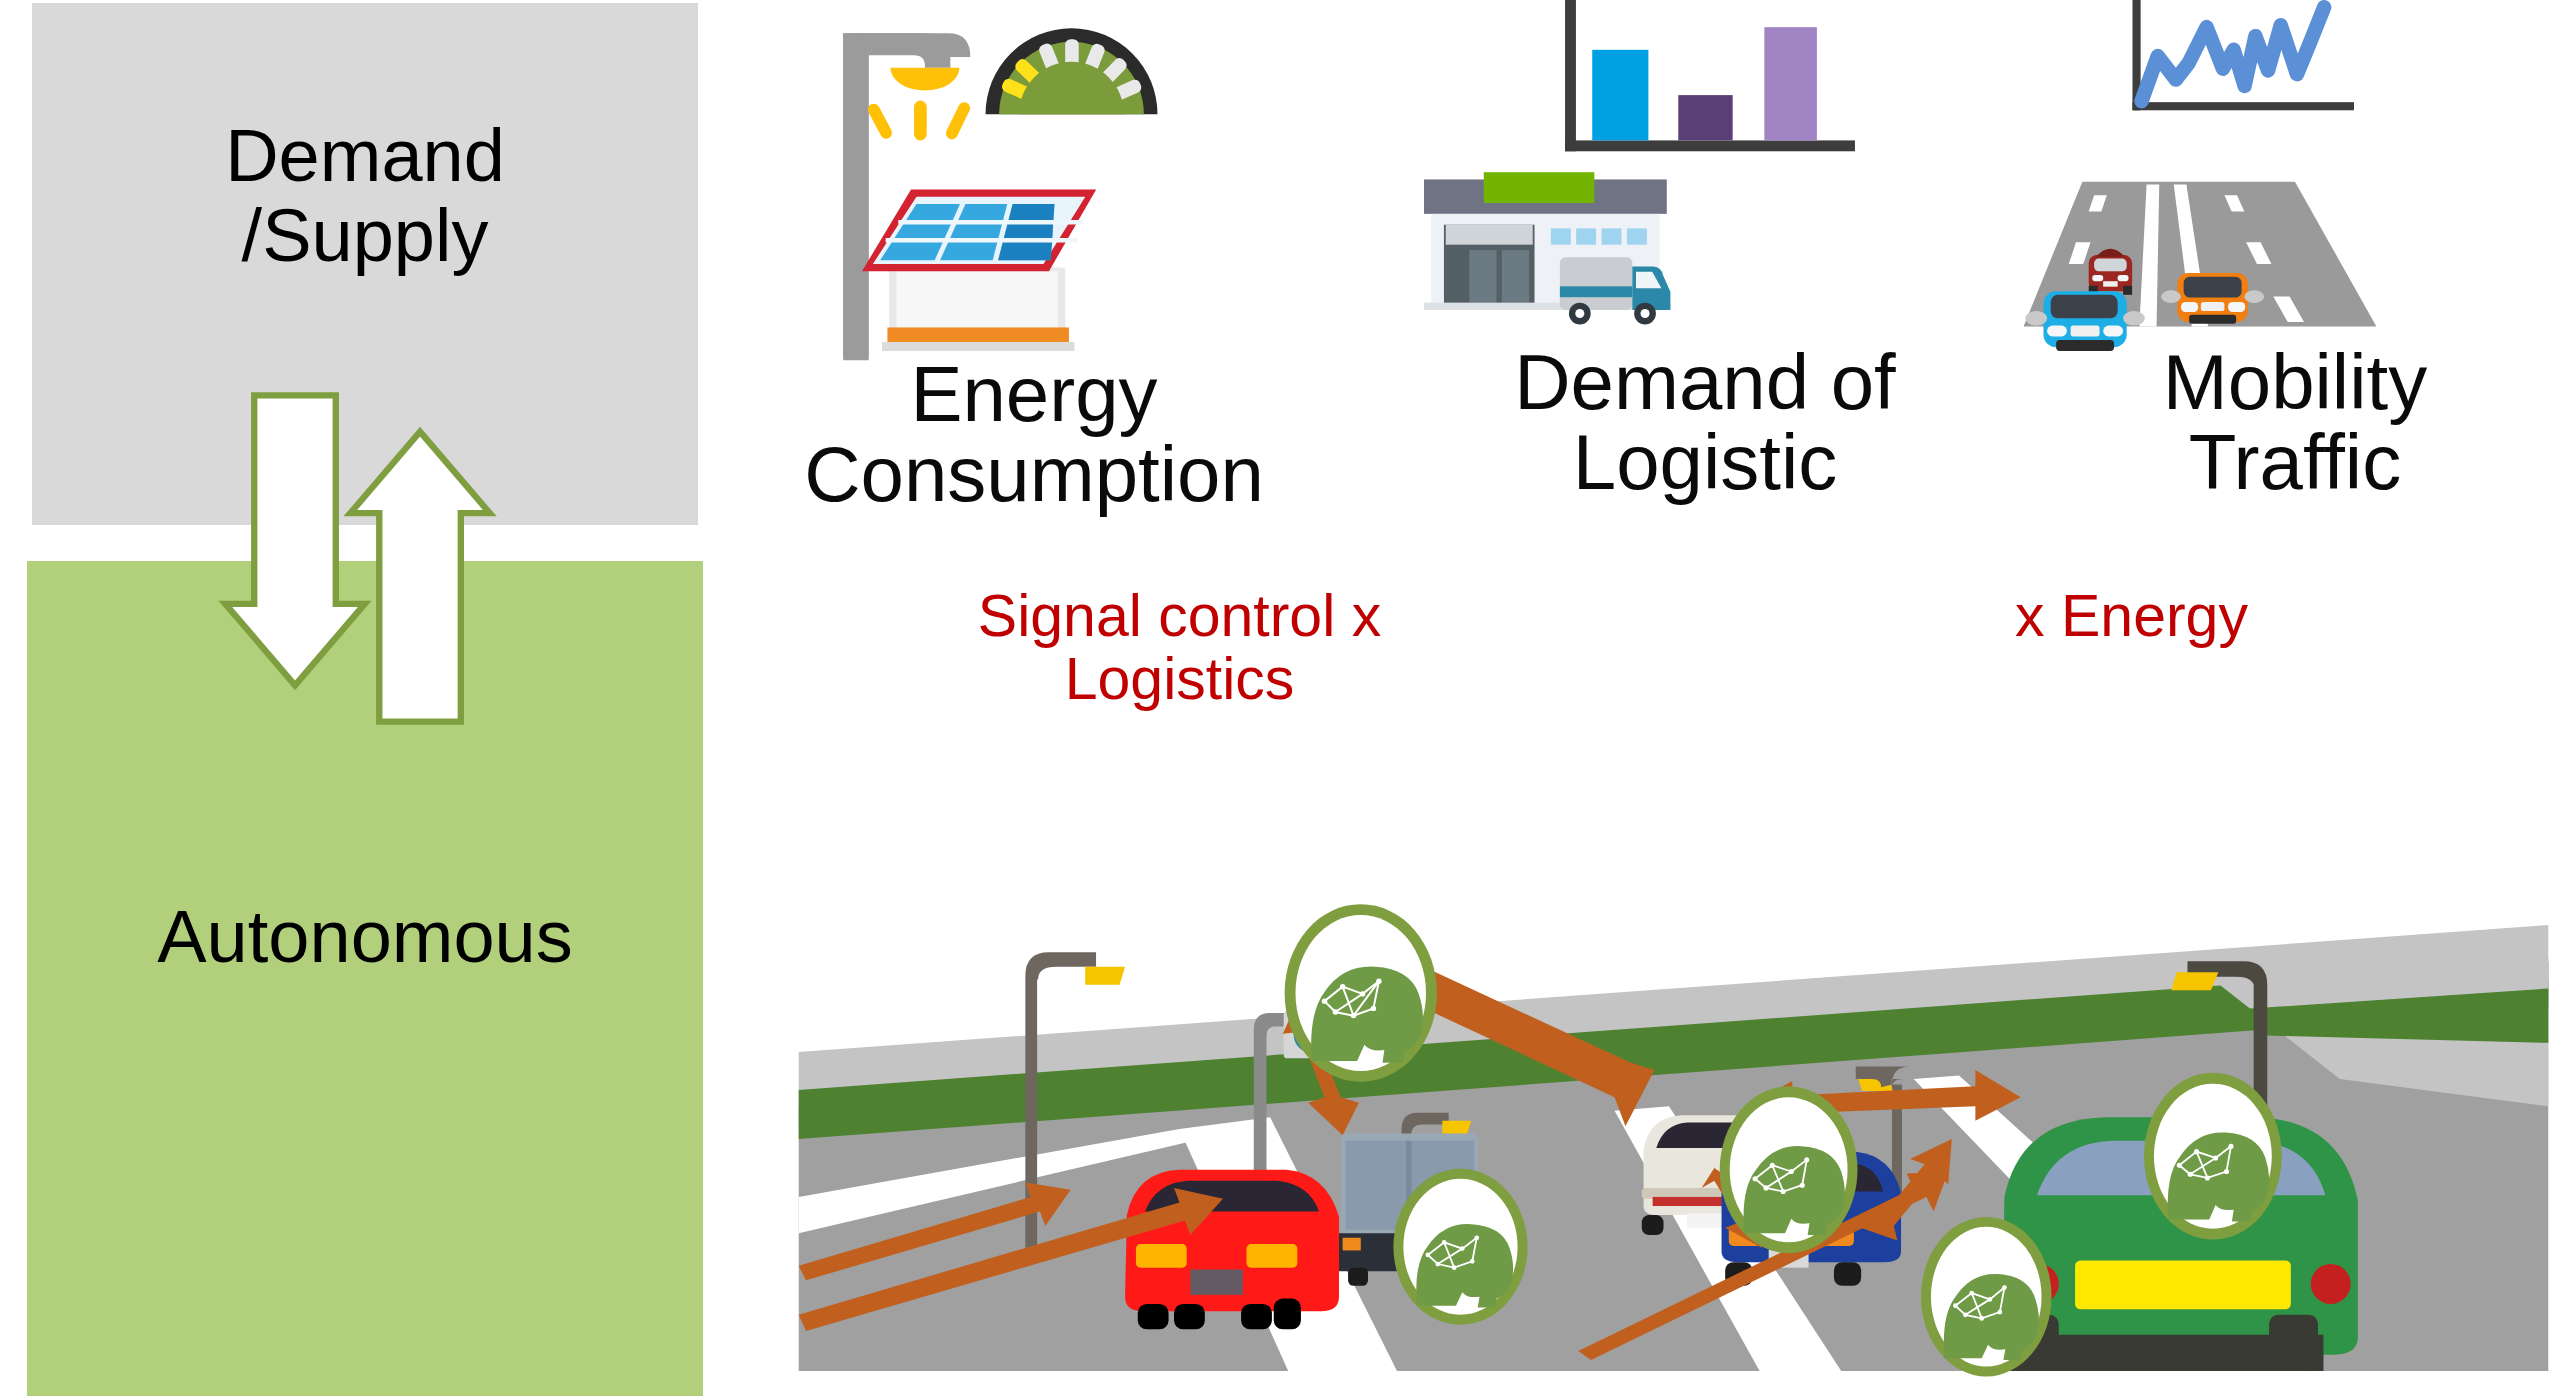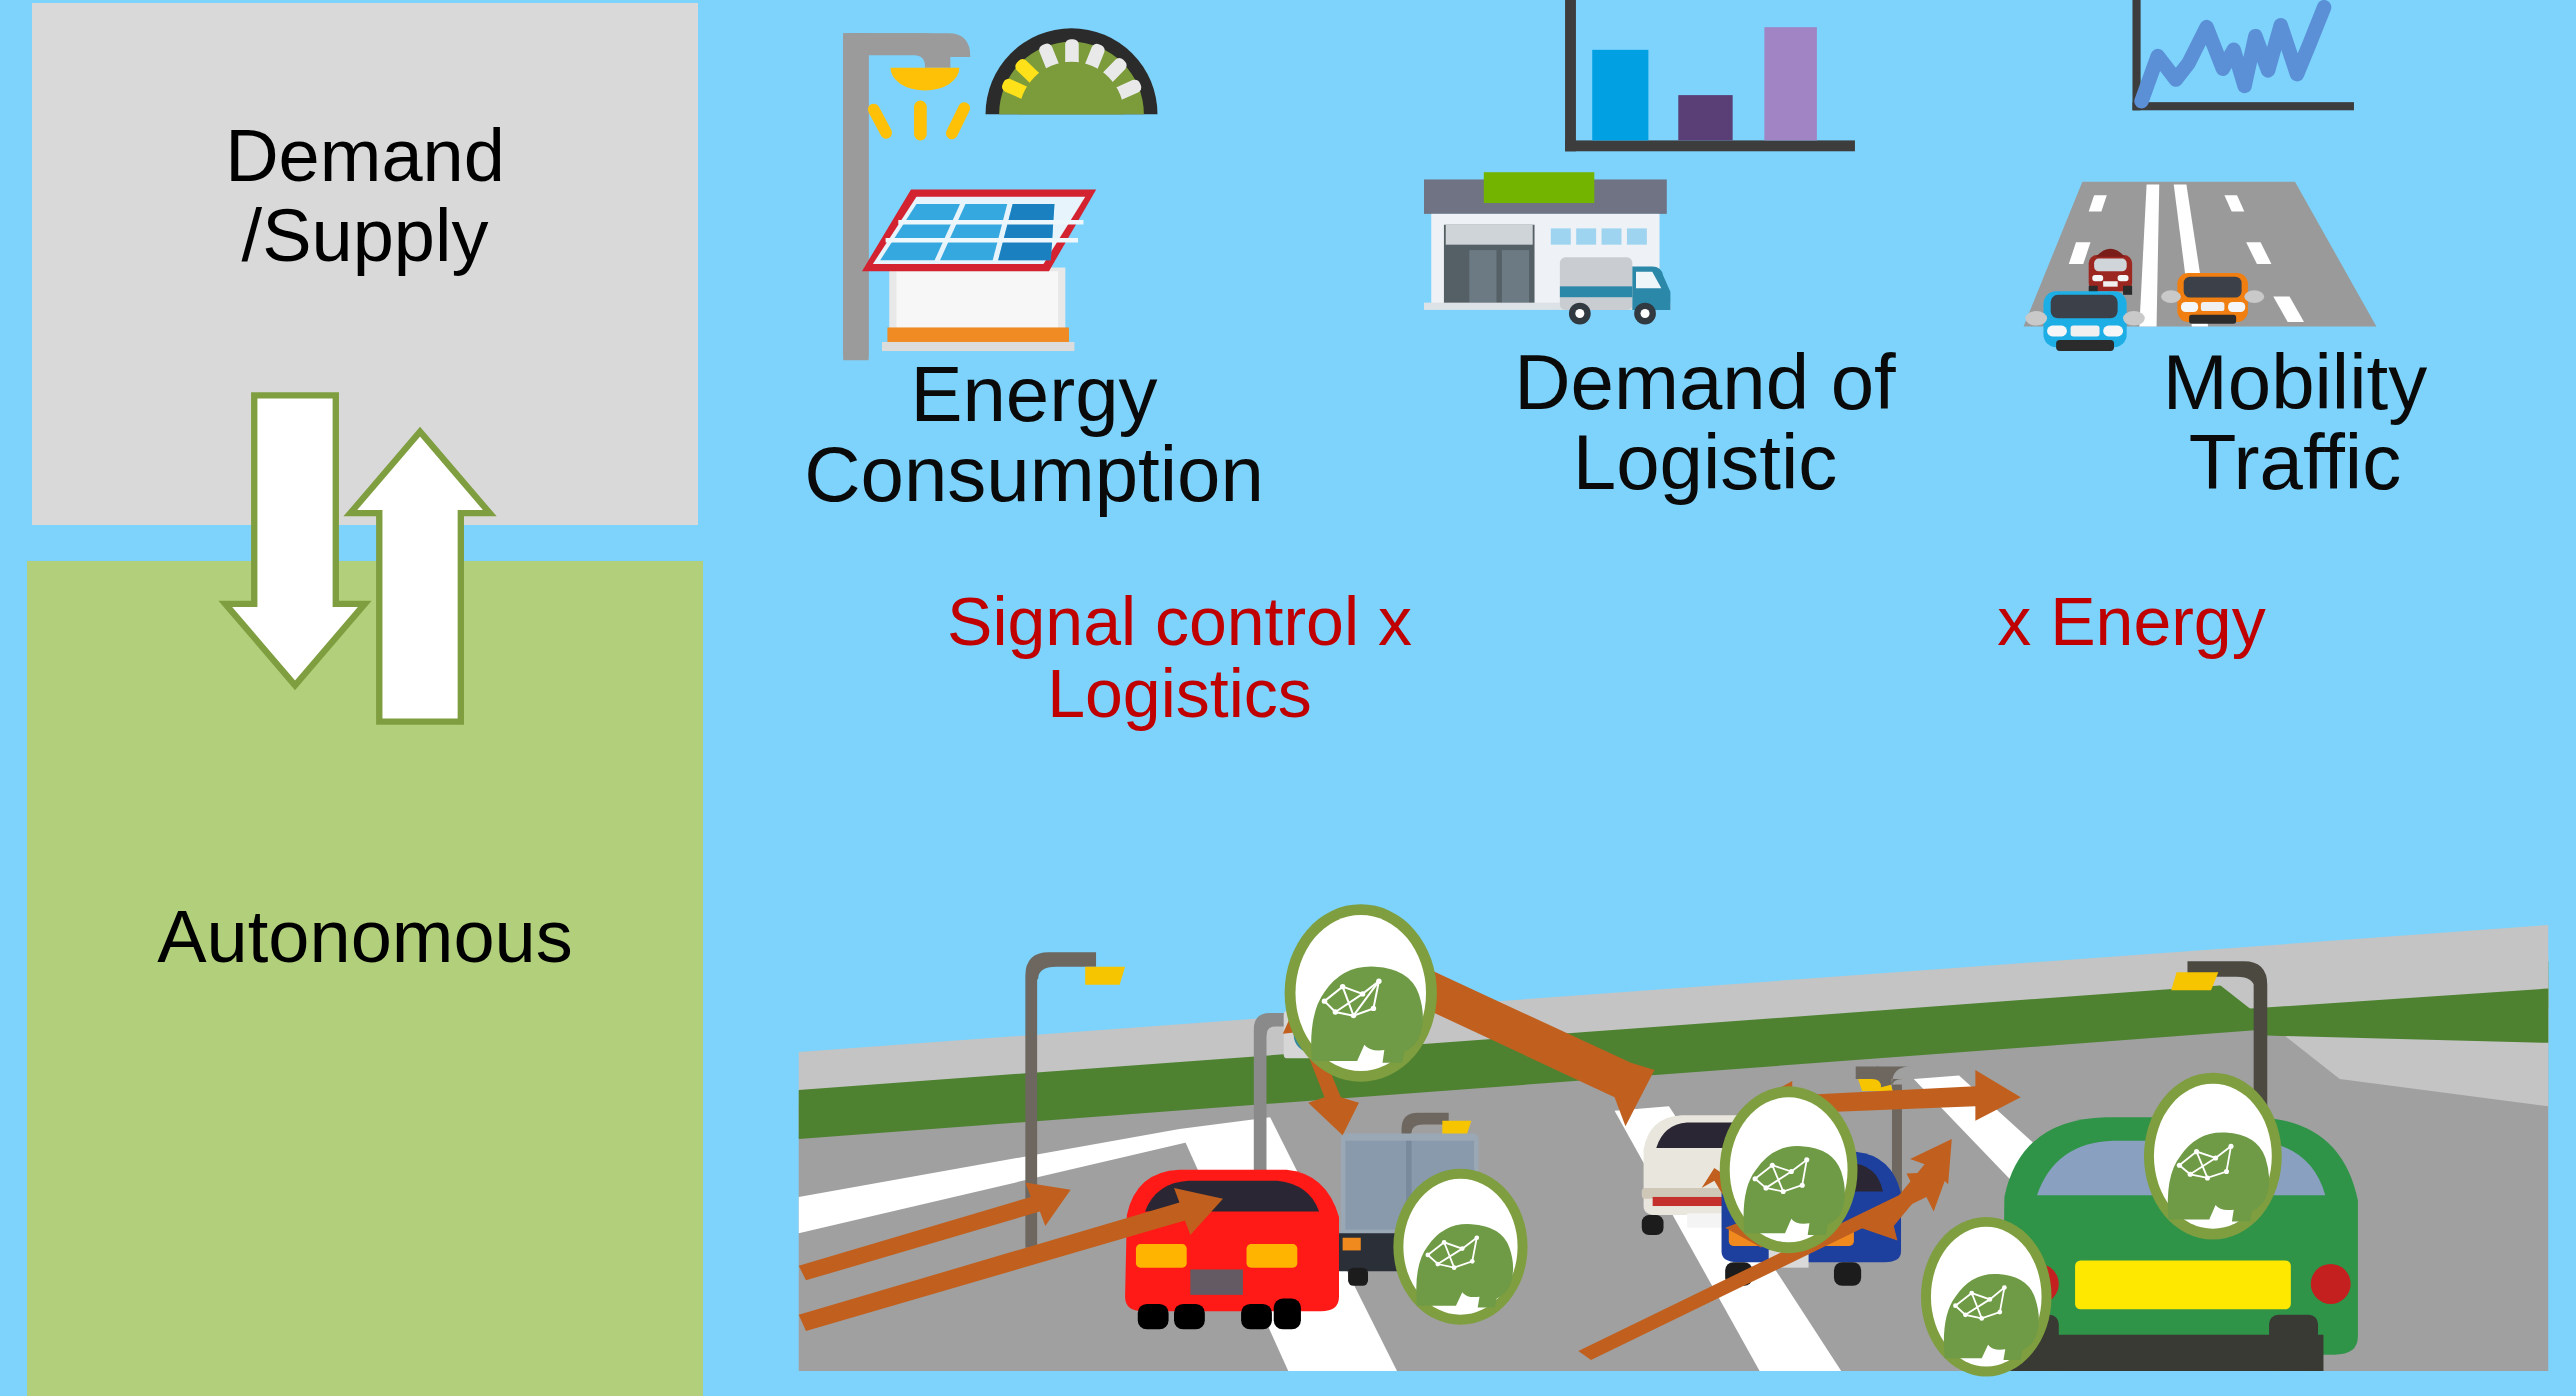--- a/index.html
+++ b/index.html
@@ -1,39 +1,39 @@
 <!DOCTYPE html>
 <html style="font-size:14.5px"><head>
 <meta charset="utf-8">
 <style>
   html,body{margin:0;padding:0;background:#000;}
   body{width:2576px;height:1397px;position:relative;overflow:hidden;
        font-family:"Liberation Sans","DejaVu Sans",sans-serif;}
 
-  .stage{position:absolute;left:0;top:0;width:2576px;height:1397px;background:#7dd3fc;}
+  .stage{position:absolute;left:0;top:0;width:2576px;height:1397px;background:#ffffff;}
 
   
   .panel{position:absolute;box-sizing:border-box;display:flex;align-items:center;
          justify-content:center;text-align:center;color:#000;line-height:1.08;}
   #demand-panel{left:32px;top:2.7px;width:666px;height:522px;background:#d9d9d9;
                 font-size:74px;padding-bottom:136px;}
   #autonomous-panel{left:27px;top:561px;width:676px;height:836px;background:#b2d07c;
                 font-size:74px;padding-bottom:84px;}
   .panel .txt{display:block;}
 
   
   #flow-arrows{position:absolute;left:218px;top:395px;width:299px;height:327px;}
 
   
   .icon-col{position:absolute;}
   .faded-label{position:absolute;text-align:center;color:#0a0a0a;font-size:78px;
                line-height:1.02;width:100%;left:0;}
 
   
-  .red-head{position:absolute;color:#c00000;font-size:68px;line-height:1.06;
+  .red-head{position:absolute;color:#c00000;font-size:59px;line-height:1.06;
             text-align:center;}
 
   
   #road-scene{position:absolute;left:798px;top:925px;width:1751px;height:446px;}
 
   .brain-badge{position:absolute;}
   svg{display:block;overflow:visible;}
 </style>
 </head>
 <body>

